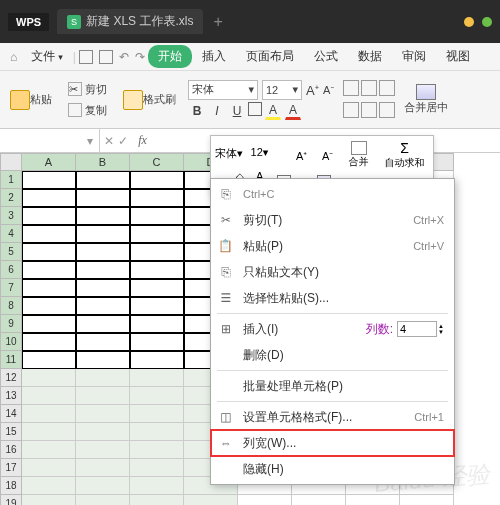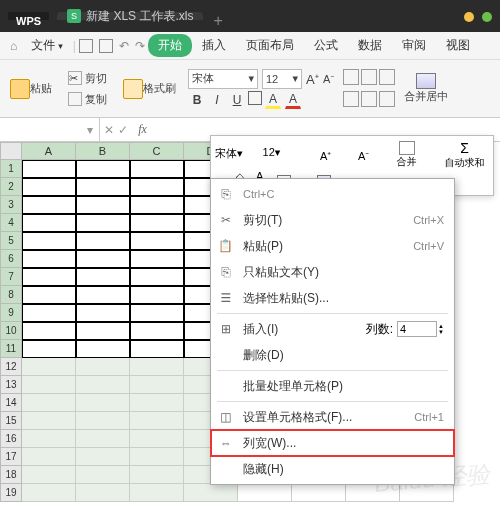--- a/index.html
+++ b/index.html
@@ -1,18 +1,18 @@
 <!DOCTYPE html>
 <html><head>
 <meta charset="utf-8">
 <style>
 * { box-sizing: border-box; margin: 0; padding: 0; font-family: "Microsoft YaHei", sans-serif; }
 body { width: 500px; height: 505px; overflow: hidden; background: #fff; position: relative; }
 
-.titlebar { height: 32px; background: #2b2b2b; display: flex; padding: 12px 8px; color: #ccc; font-size: 12px; }
+.titlebar { height: 43px; background: #2b2b2b; display: flex; align-items: center; padding: 0 8px; color: #ccc; font-size: 12px; }
 .titlebar .wps-logo { background: #1e1e1e; color: #fff; padding: 3px 8px; font-weight: bold; font-size: 11px; margin-right: 8px; }
 .titlebar .tab { display: flex; align-items: center; padding: 4px 10px; background: #3a3a3a; border-radius: 4px 4px 0 0; margin-right: 4px; }
 .titlebar .tab .file-icon { width: 14px; height: 14px; background: #3cb371; border-radius: 2px; margin-right: 5px; display: inline-flex; align-items: center; justify-content: center; color: #fff; font-size: 9px; }
 .titlebar .plus { color: #888; margin-left: 6px; font-size: 16px; }
 .titlebar .win-controls { margin-left: auto; display: flex; gap: 8px; }
 .titlebar .win-controls span { width: 10px; height: 10px; }
 
 .menubar { height: 28px; background: #f5f5f5; border-bottom: 1px solid #ddd; display: flex; align-items: center; padding: 0 6px; font-size: 12px; color: #333; }
 .menubar .menu-item { padding: 4px 10px; cursor: pointer; }
 .menubar .active { background: #3cb371; color: #fff; border-radius: 10px; padding: 3px 10px; }
@@ -48,39 +48,39 @@
 .row-headers { display: flex; flex-direction: column; }
 .row-headers .rh { width: 22px; height: 18px; background: #e8e8e8; border: 1px solid #bbb; border-top: none; font-size: 10px; text-align: center; line-height: 17px; color: #333; }
 .row-headers .rh.sel { background: #c8e0c8; }
 .cells { display: flex; flex-direction: column; }
 .cells .row { display: flex; }
 .cells .cell { width: 54px; height: 18px; border-right: 1px solid #ccc; border-bottom: 1px solid #ccc; }
 .cells .cell.bordered { border: 1px solid #000; }
 .cells .cell.selcol { background: #e8f0e8; }
 
 .mini-toolbar { position: absolute; top: 135px; left: 210px; background: #fff; border: 1px solid #bbb; box-shadow: 0 2px 6px rgba(0,0,0,.15); padding: 4px; font-size: 11px; z-index: 5; }
-.mini-toolbar .r1 { display: flex; gap: 20px; align-items: center; margin-bottom: 3px; }
+.mini-toolbar .r1 { display: flex; gap: 8px; align-items: center; margin-bottom: 3px; }
 .mini-toolbar .r2 { display: flex; gap: 2px; align-items: center; }
 .mini-toolbar .mb { width: 18px; height: 18px; display: inline-flex; align-items: center; justify-content: center; border: 1px solid transparent; cursor: pointer; }
 .mini-toolbar .mb .clr { display: inline-block; width: 12px; height: 3px; }
 .mini-toolbar .str { width: 14px; height: 14px; border: 1px solid #777; }
 .mini-toolbar .combo { height: 18px; }
 .mini-toolbar .btn-col { display: flex; flex-direction: column; align-items: center; font-size: 10px; padding: 0 4px; }
 .mini-toolbar .btn-col .sic2 { width: 16px; height: 14px; border: 1px solid #888; }
 
 .context-menu { position: absolute; top: 178px; left: 210px; width: 245px; background: #fff; border: 1px solid #aaa; box-shadow: 2px 2px 8px rgba(0,0,0,.25); font-size: 12px; z-index: 6; padding: 2px 0; }
 .context-menu .item { display: flex; align-items: center; height: 26px; padding: 0 10px 0 6px; cursor: pointer; }
 .context-menu .item .mic { width: 18px; margin-right: 8px; display: inline-flex; justify-content: center; color: #666; font-size: 12px; }
 .context-menu .item .lbl { flex: 1; color: #333; }
 .context-menu .item .shortcut { color: #888; font-size: 11px; }
 .context-menu .item .field { margin-left: auto; }
 .context-menu .item .field input { width: 40px; height: 16px; border: 1px solid #aaa; font-size: 11px; text-align: left; padding: 0 2px; }
 .context-menu .sep { height: 1px; background: #ddd; margin: 2px 6px; }
 .context-menu .item.highlight { outline: 2px solid #e33; outline-offset: -1px; }
-.context-menu .item .prelbl { color: #000000; margin-right: 4px; }
+.context-menu .item .prelbl { color: #a21caf; margin-right: 4px; }
 
 .watermark { position: absolute; right: 10px; bottom: 10px; color: rgba(0,0,0,.08); font-size: 24px; font-style: italic; transform: rotate(-5deg); z-index: 1; }
 </style>
 </head>
 <body>
 
 <div class="titlebar">
   <span class="wps-logo">WPS</span>
   <div class="tab">
     <span class="file-icon">S</span>

